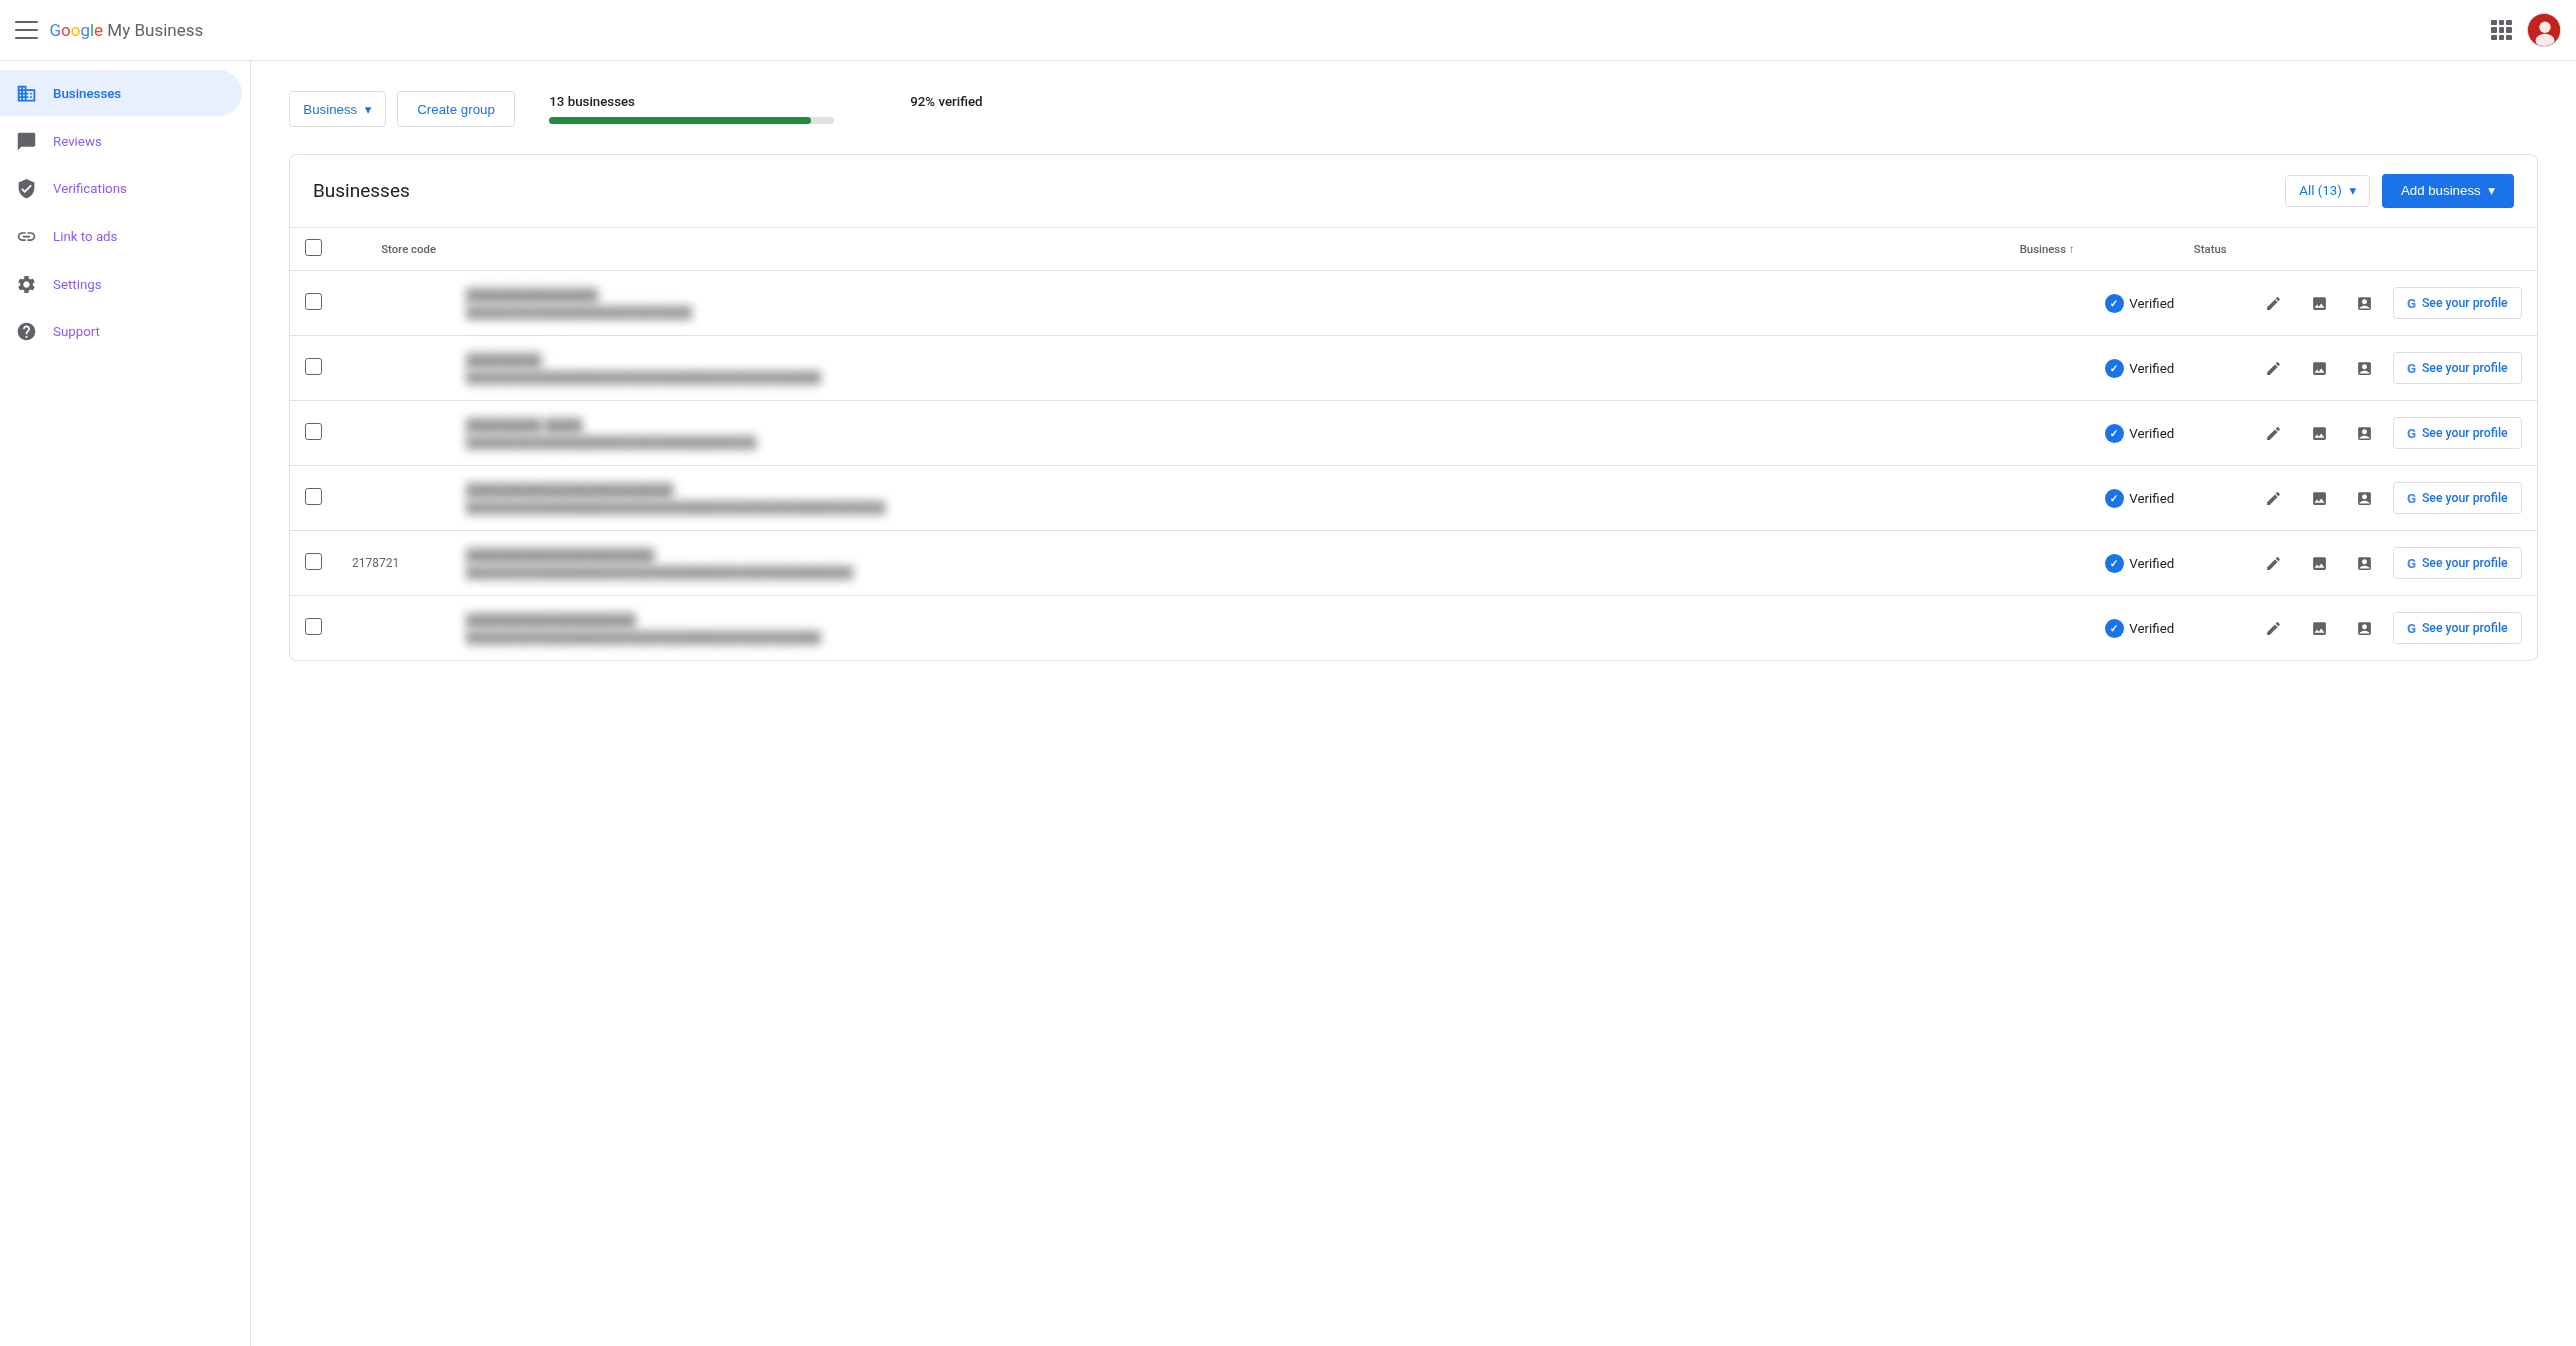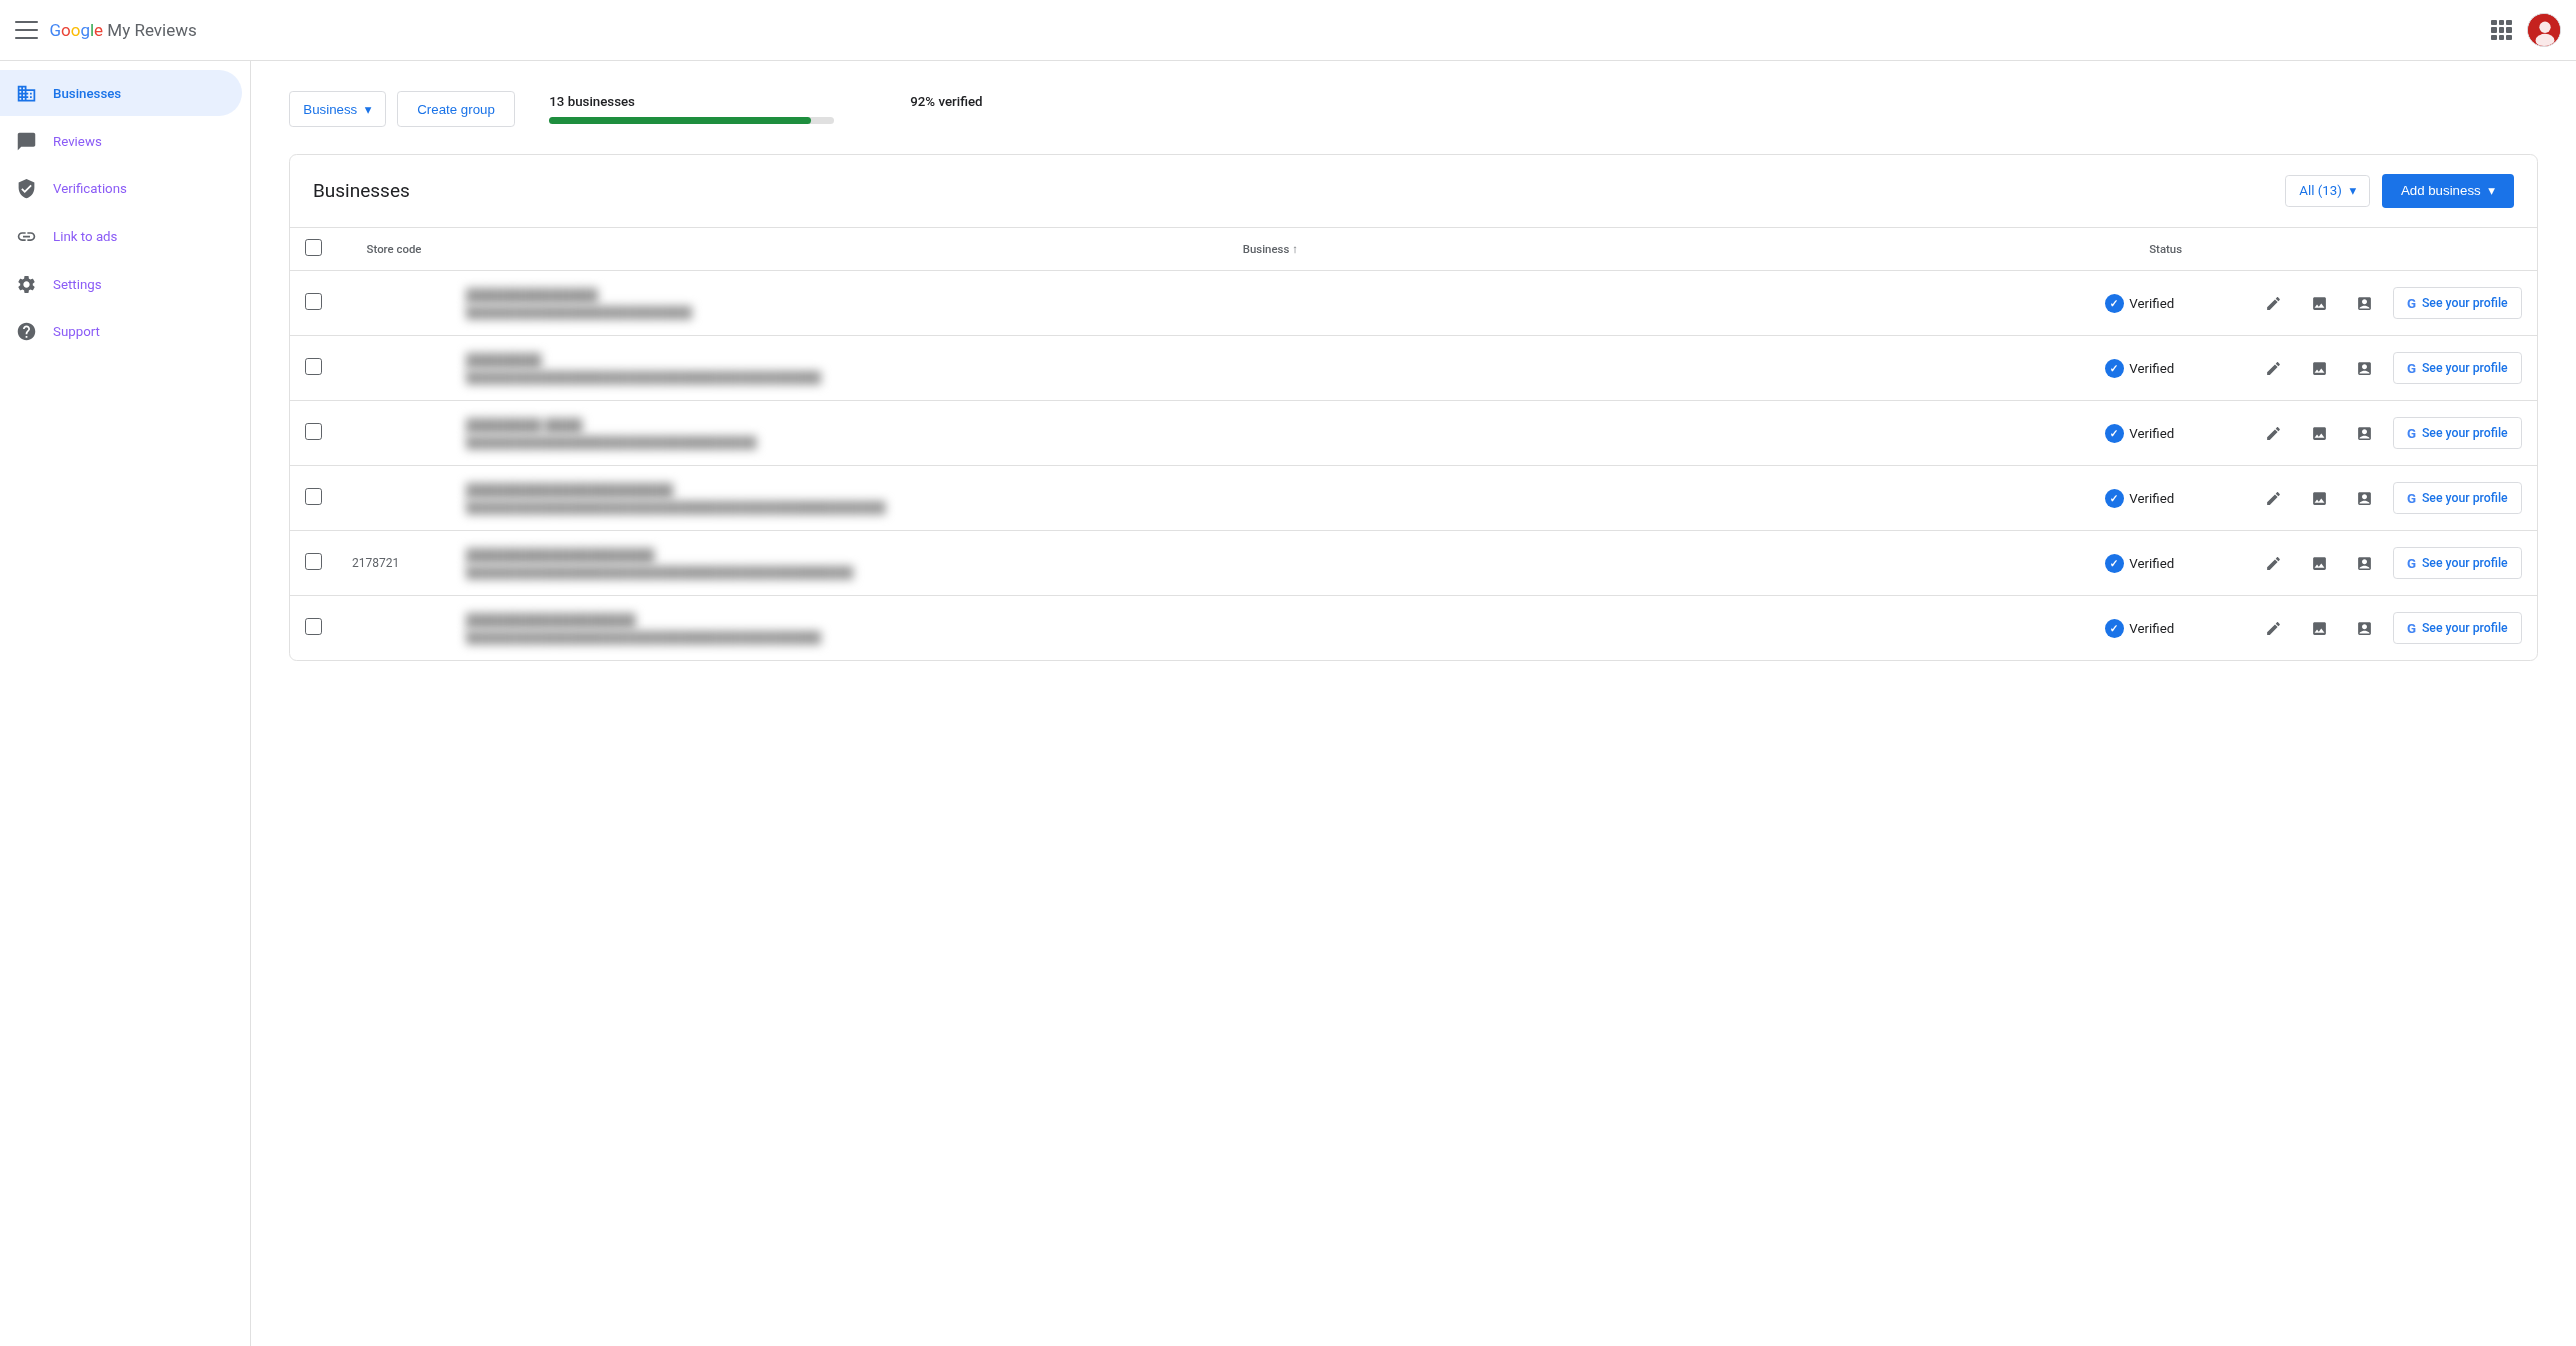--- a/index.html
+++ b/index.html
@@ -88,21 +88,21 @@
     }
     .add-business-btn {
       background: #1a73e8; color: #fff; border: none; border-radius: 3.8px;
       padding: 9.5px 19px; font-size: 13.3px; cursor: pointer; display: flex; align-items: center; gap: 7.6px;
       font-weight: 500;
     }
 
     
     .biz-table { width: 100%; border-collapse: collapse; }
     .biz-table th {
-      text-align: center; padding: 11.4px 15px; font-size: 11.4px; font-weight: 500;
+      text-align: right; padding: 11.4px 15px; font-size: 11.4px; font-weight: 500;
       color: #5f6368; border-bottom: 0.9px solid #e0e0e0; background: #fff;
     }
     .biz-table td { padding: 15px 15px; border-bottom: 0.9px solid #e0e0e0; vertical-align: middle; }
     .biz-table tr:last-child td { border-bottom: none; }
 
     .th-checkbox { width: 46px; }
     .th-store-code { width: 114px; }
     .th-business { min-width: 285px; }
     .th-status { width: 152px; }
     .th-actions { width: 247px; }
@@ -139,21 +139,21 @@
 <body>
 
 <nav class="top-nav">
   <div class="hamburger-icon">
     <span></span>
       <span></span>
       <span></span>
   </div>
   <a class="logo" href="#">
     <span class="logo-text">
-      <span class="logo-g">G</span><span class="logo-o1">o</span><span class="logo-o2">o</span><span class="logo-g2">g</span><span class="logo-l">l</span><span class="logo-e">e</span><span class="logo-brand"> My Reviews</span>
+      <span class="logo-g">G</span><span class="logo-o1">o</span><span class="logo-o2">o</span><span class="logo-g2">g</span><span class="logo-l">l</span><span class="logo-e">e</span><span class="logo-brand"> My Business</span>
     </span>
   </a>
   <div class="nav-right">
     <div class="grid-icon">
       <span></span>
         <span></span>
         <span></span>
       <span></span>
         <span></span>
         <span></span>

